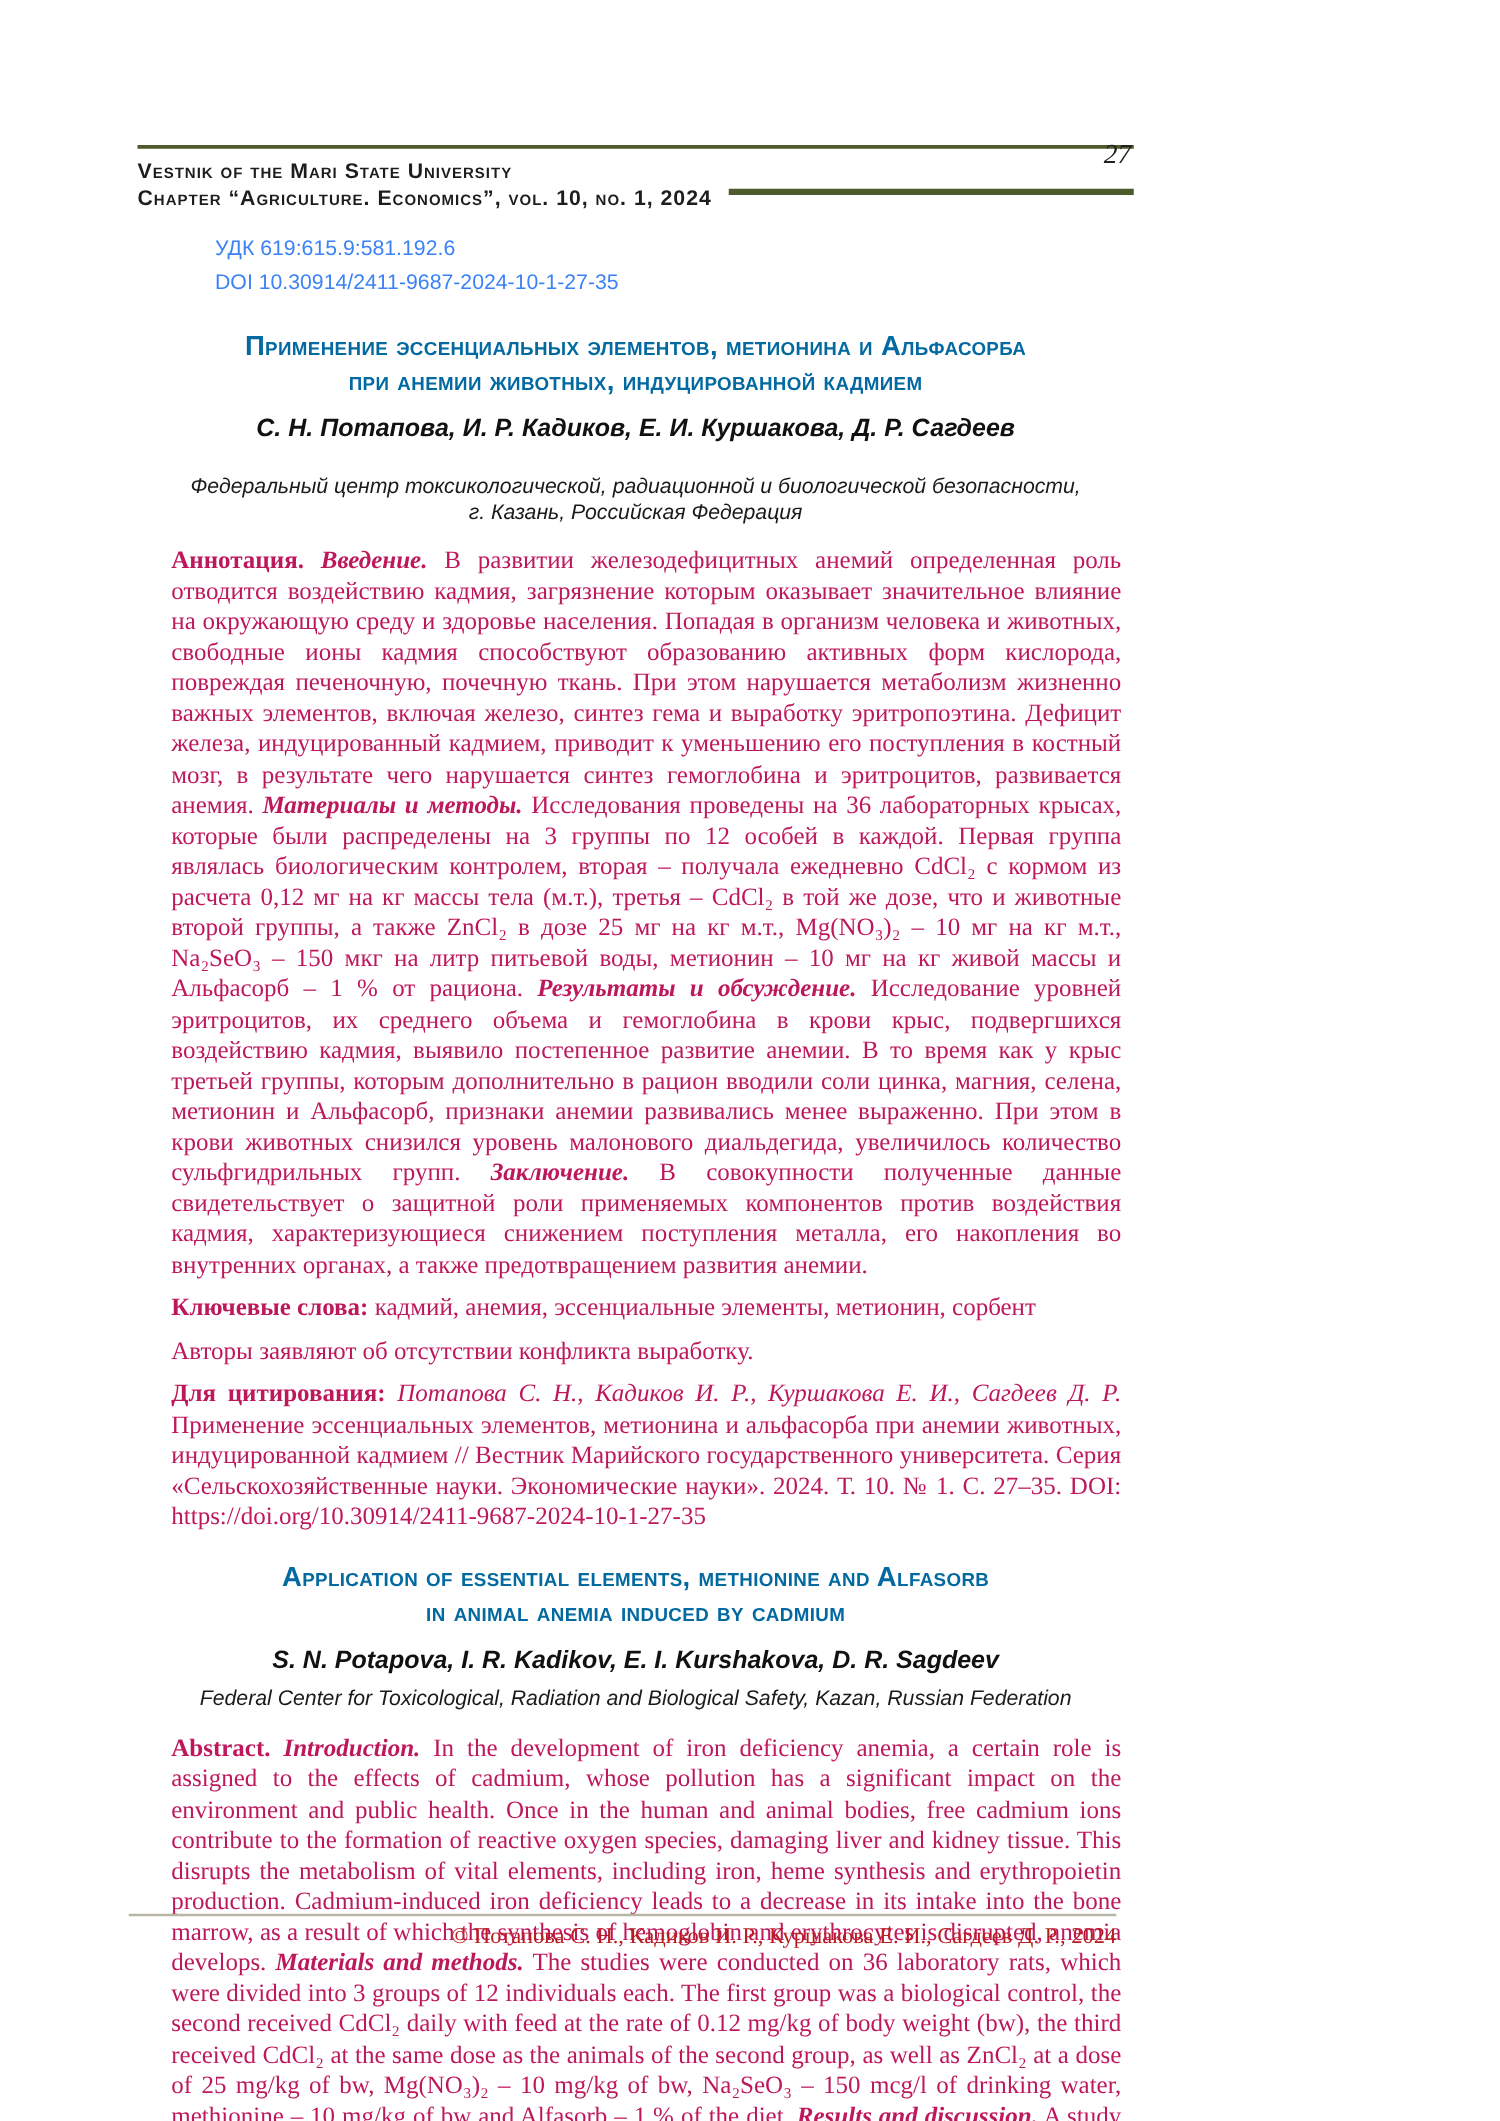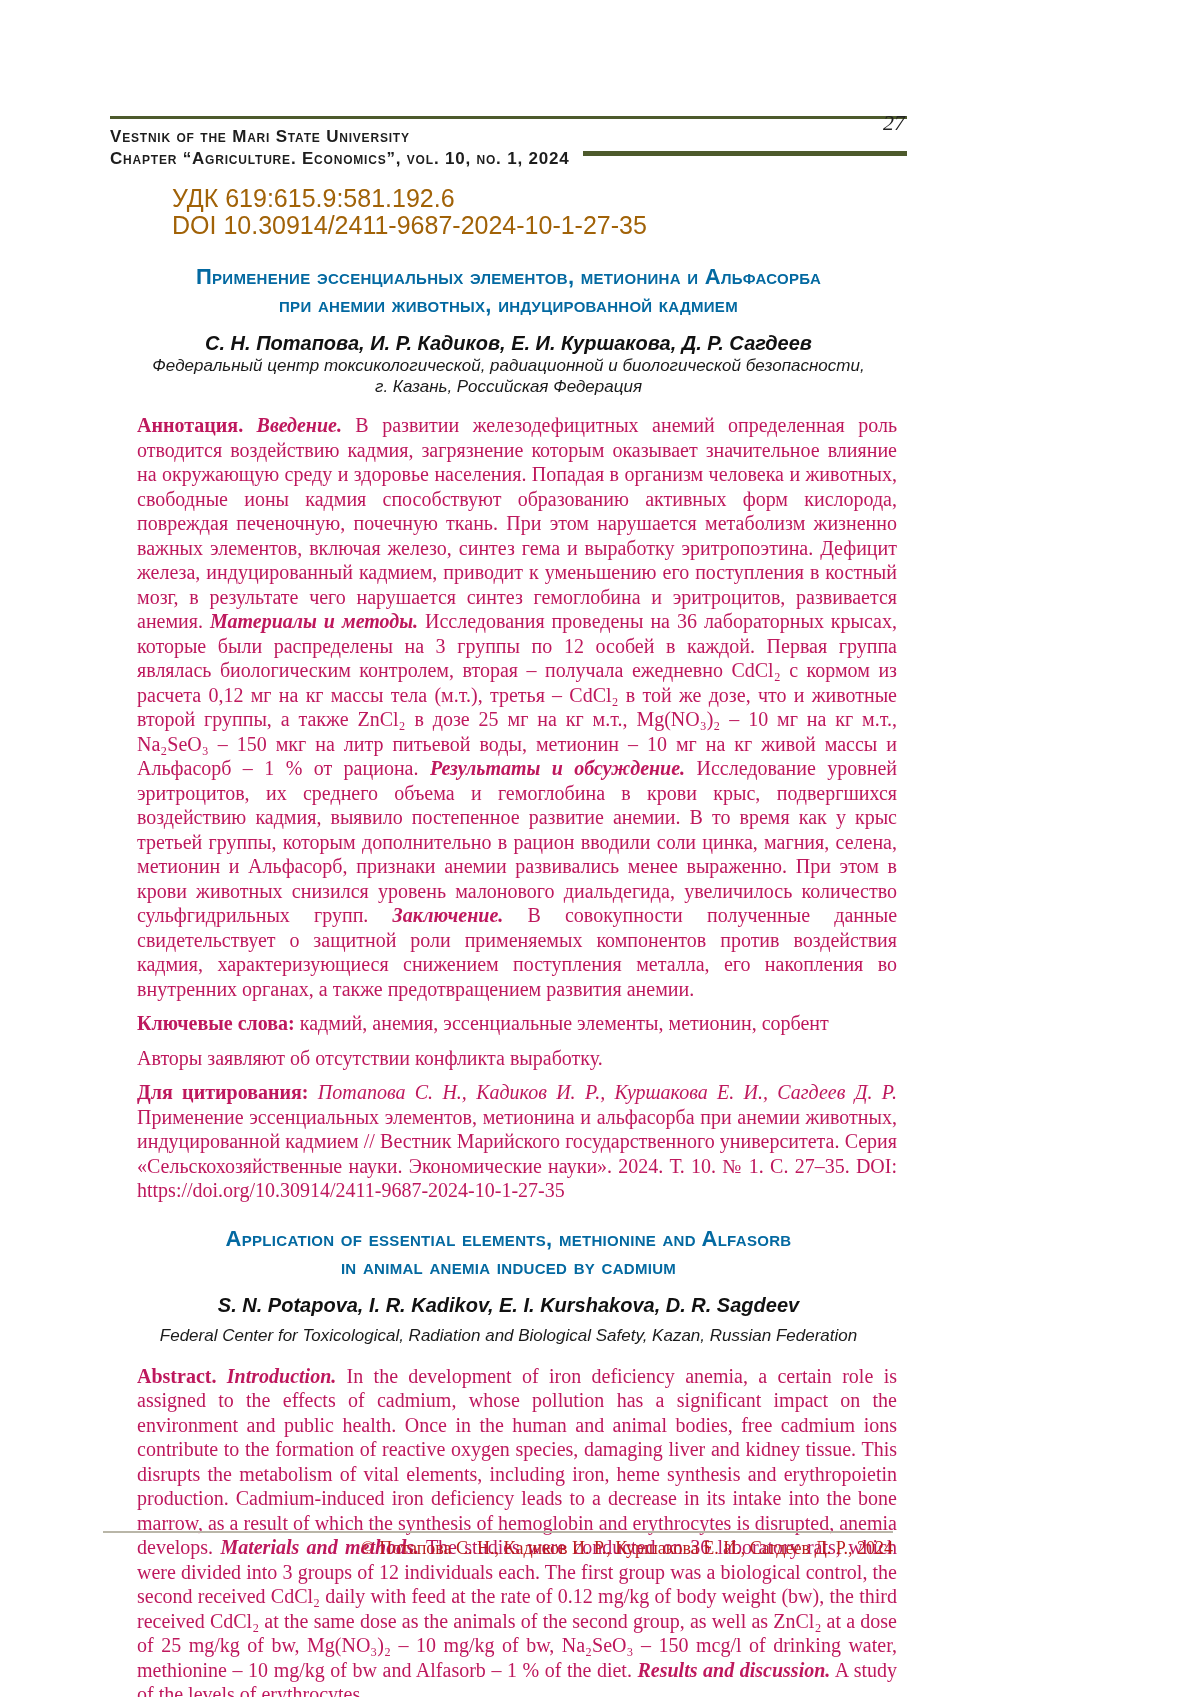--- a/index.html
+++ b/index.html
@@ -31,38 +31,38 @@
     font-size:17px;color:#1d1d1d;line-height:20px;
   }
   .hline1{margin-top:8px;}
   .hrow{display:flex;align-items:flex-start;margin-top:2px;}
   .rule-thick{flex:1;height:5px;background:var(--accent);margin-left:14px;margin-top:2px;}
 
   
   .meta{
     margin:16px 0 0 62px;
     font-family:"Liberation Sans","DejaVu Sans",sans-serif;
-    font-size:25px;color:#a16207;line-height:27px;
+    font-size:17px;color:#3b82f6;line-height:27px;
   }
 
   
   .title-ru{margin-top:24px;}
   .title{
     text-align:center;
     font-family:"Liberation Sans","DejaVu Sans",sans-serif;
     font-weight:bold;font-variant:small-caps;letter-spacing:0.3px;
     font-size:22px;line-height:28px;color:#0369a1;
   }
   .authors{
     margin-top:13px;text-align:center;
     font-family:"Liberation Sans","DejaVu Sans",sans-serif;
     font-weight:bold;font-style:italic;font-size:20px;color:#111;
   }
   .affil{
-    margin-top:0;text-align:center;
+    margin-top:23px;text-align:center;
     font-family:"Liberation Sans","DejaVu Sans",sans-serif;
     font-style:italic;font-size:17px;line-height:21px;color:#1a1a1a;
   }
 
   
   .body-block{margin:0 10px 0 27px;}
   .para{
     font-size:20px;line-height:24.5px;text-align:justify;color:#be185d;
   }
   .mt-abstract{margin-top:16px;}

